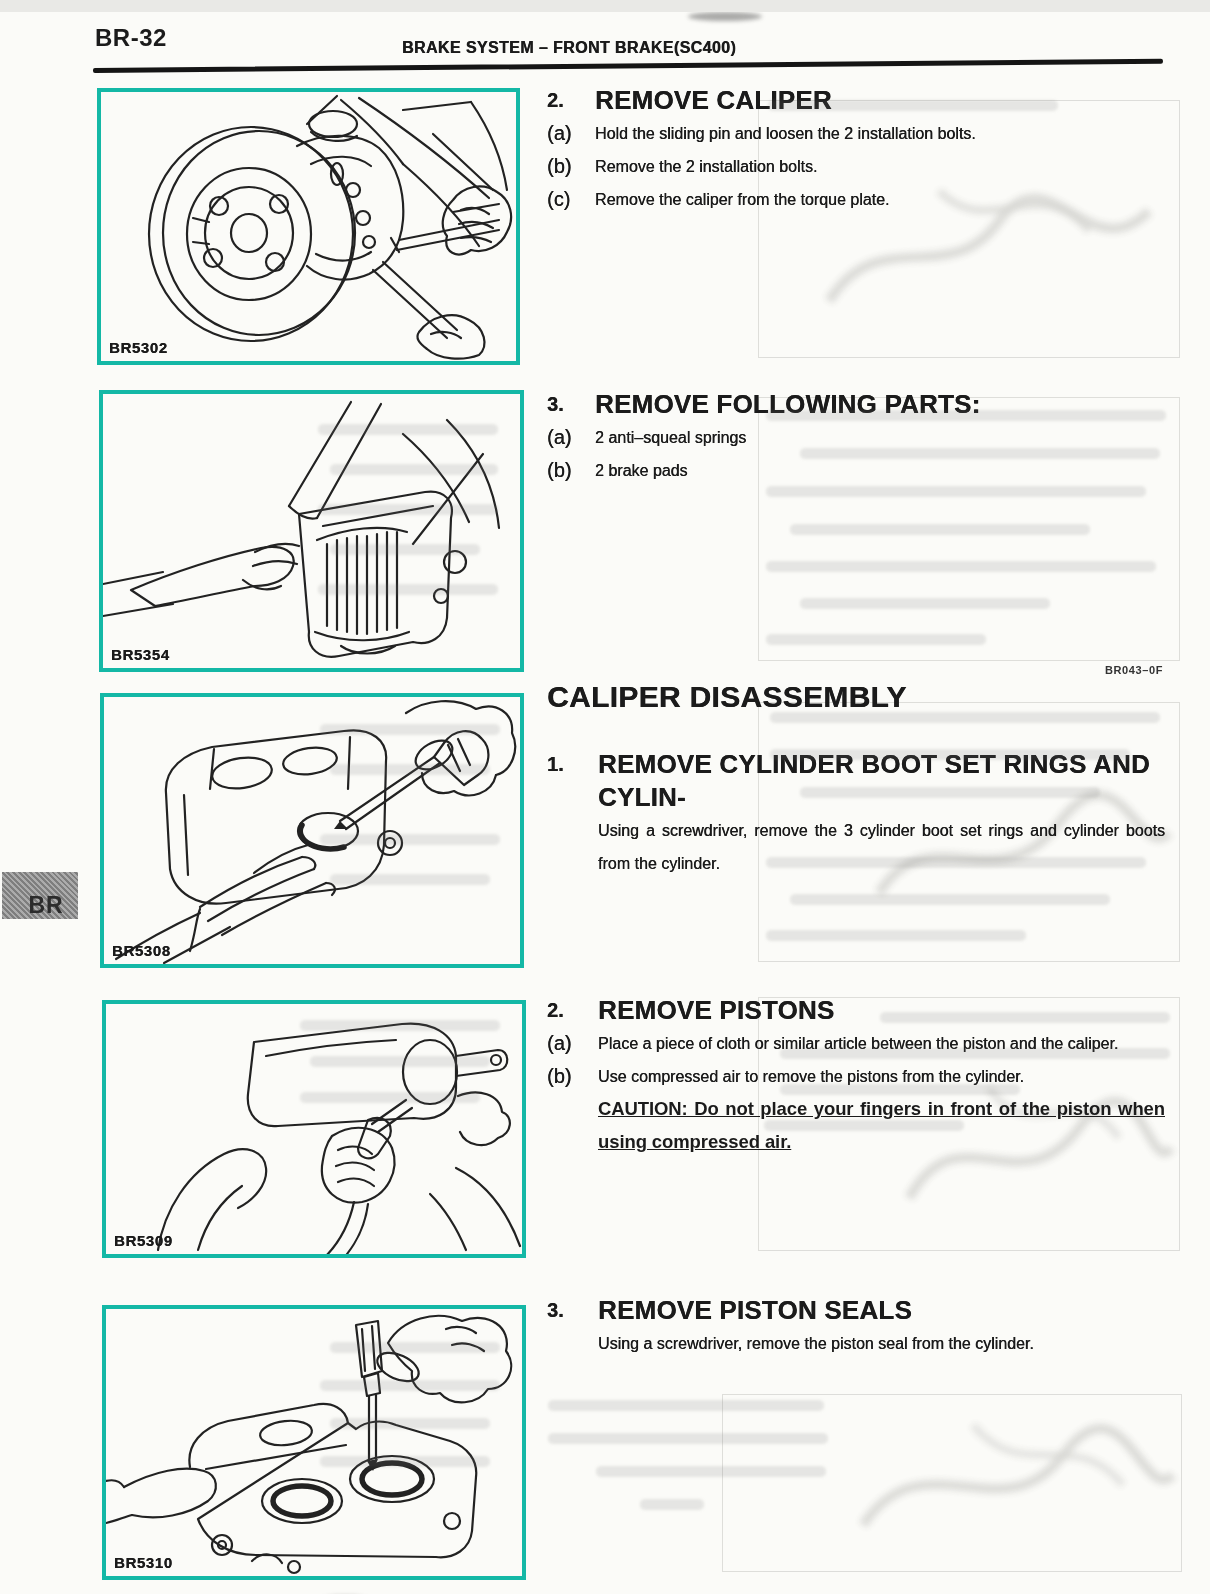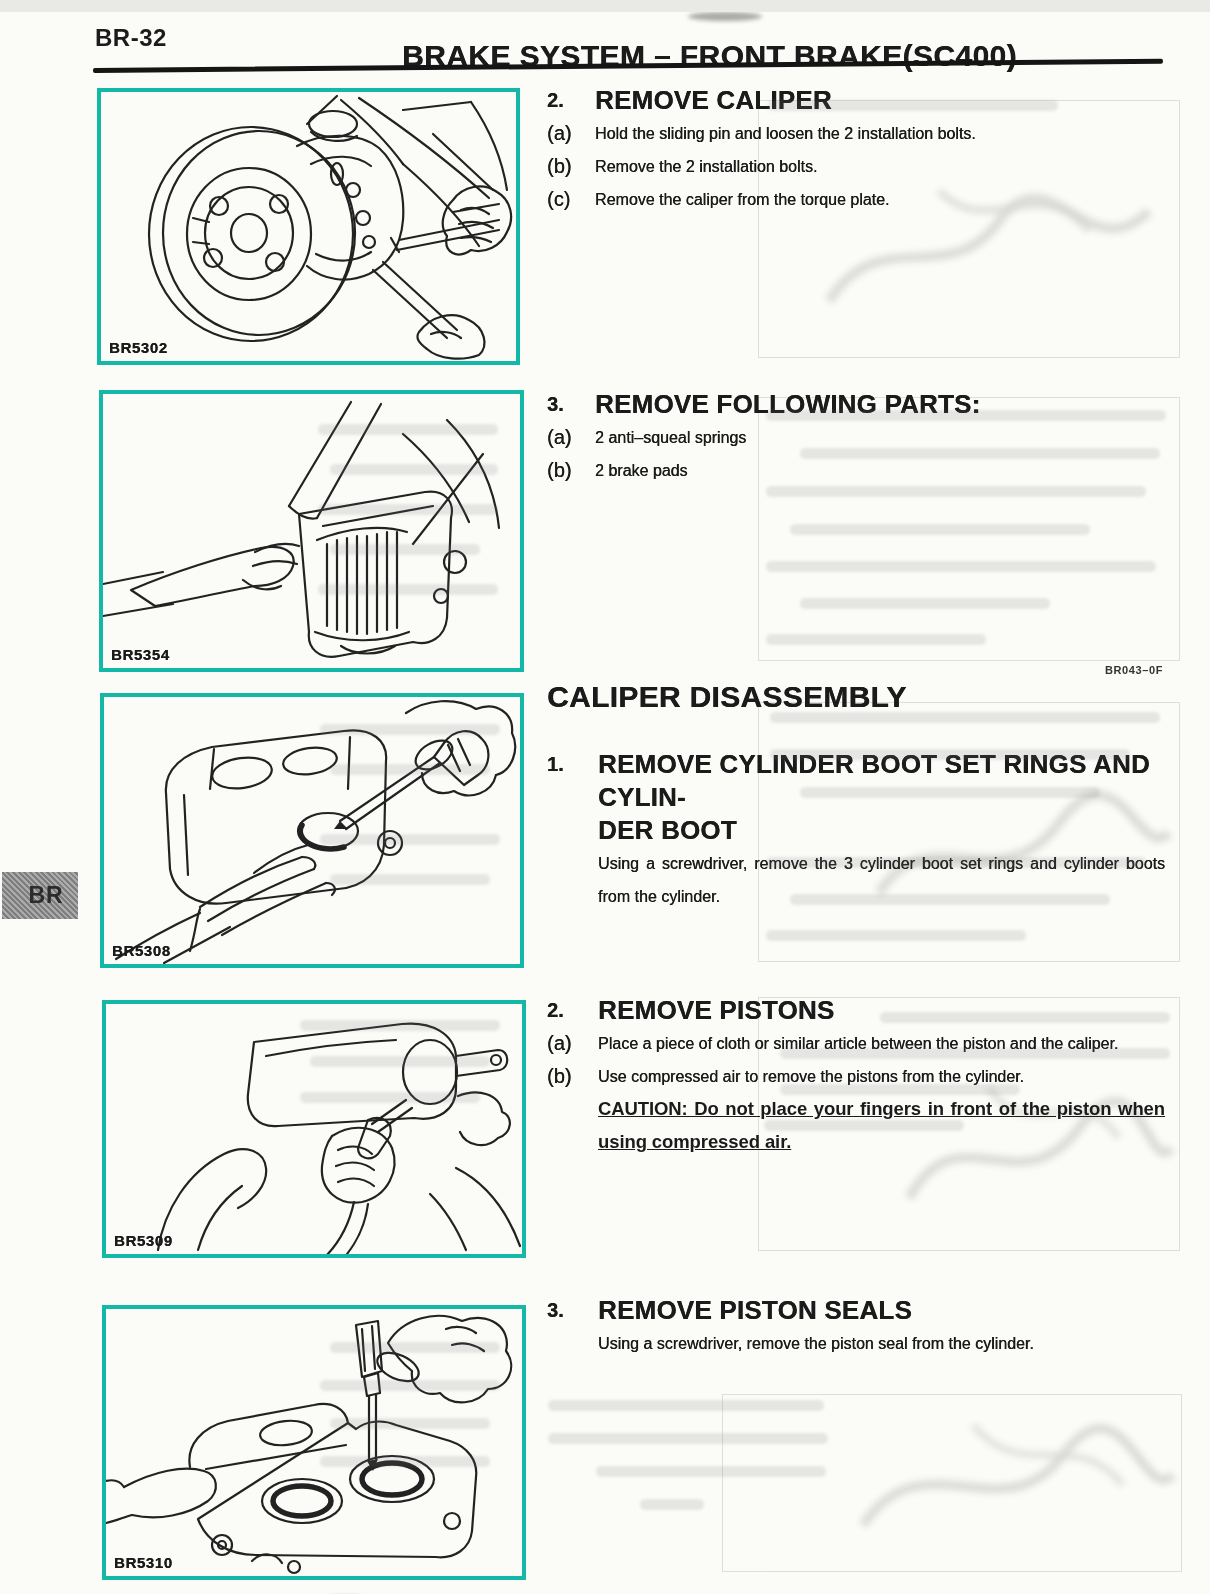--- a/index.html
+++ b/index.html
@@ -3,21 +3,21 @@
 <meta charset="utf-8">
 <style>
   html,body{margin:0;padding:0;background:#e9e9e6;}
   .page{
     position:relative;width:1210px;height:1594px;margin:12px auto;
     background:#fbfbf8;color:#1b1b1b;overflow:hidden;
     font-family:"Liberation Sans", sans-serif;
   }
   
   .page-num{position:absolute;left:95px;top:12px;font-size:24px;font-weight:bold;letter-spacing:.5px;}
-  .header-title{position:absolute;left:402px;top:27px;font-size:30px;font-weight:bold;letter-spacing:.4px;
+  .header-title{position:absolute;left:402px;top:27px;font-size:16px;font-weight:bold;letter-spacing:.4px;
     text-shadow:.4px 0 currentColor;}
   .header-rule{position:absolute;left:93px;top:56px;width:1070px;height:5px;background:#151515;
     transform:rotate(-.5deg);transform-origin:left center;border-radius:2px;}
   
   .figure-box{position:absolute;border:4px solid #14b8a6;background:transparent;}
   .figure-box svg{position:absolute;left:0;top:0;width:100%;height:100%;}
   .figure-label{position:absolute;left:8px;bottom:5px;font-size:15px;font-weight:bold;letter-spacing:.6px;
     text-shadow:.3px 0 currentColor;}
   
   .proc{position:absolute;left:547px;width:618px;}
@@ -29,21 +29,21 @@
   .body-text{font-size:16px;line-height:33px;text-align:justify;text-shadow:.35px 0 currentColor;}
   .caution{font-size:18.5px;font-weight:bold;line-height:32.8px;text-align:justify;letter-spacing:-.1px;text-decoration:underline;}
   .code{position:absolute;left:547px;top:652px;width:616px;text-align:right;font-size:11px;font-weight:bold;
     letter-spacing:.6px;color:#333;}
   .big-heading{position:absolute;left:547px;top:668px;font-size:30px;font-weight:bold;letter-spacing:.3px;
     text-shadow:.4px 0 currentColor;}
   
   .side-tab{position:absolute;left:2px;top:860px;width:76px;height:47px;
     background:#9c9c9c;
     background-image:repeating-linear-gradient(45deg,rgba(70,70,70,.35) 0 2px,rgba(200,200,200,.35) 2px 4px);
-    display:flex;align-items:center;justify-content:center;padding-left:12px;box-sizing:border-box;}
+    display:flex;align-items:flex-end;justify-content:center;padding-left:12px;box-sizing:border-box;}
   .side-tab span{font-size:23px;font-weight:bold;color:#2c2c2c;letter-spacing:1px;}
   
   .ghost-box{position:absolute;border:1.5px solid rgba(150,150,145,.32);opacity:.9;}
   .ghost-box svg{position:absolute;left:0;top:0;width:100%;height:100%;filter:blur(3px);opacity:.35;}
   .gline{position:absolute;height:11px;background:rgba(120,120,118,.16);filter:blur(1.5px);border-radius:5px;}
   .smudge{position:absolute;background:rgba(70,70,70,.45);filter:blur(2px);border-radius:50%;}
   
   .art path,.art ellipse,.art circle,.art line{fill:none;stroke:#222;stroke-width:2.2;
     stroke-linecap:round;stroke-linejoin:round;}
   .art .fill{fill:#222;stroke:none;}
@@ -295,24 +295,20 @@
 
   <div class="code">BR043–0F</div>
   <div class="big-heading">CALIPER DISASSEMBLY</div>
 
   <div class="proc" style="top:736px;">
     <div class="row d">
       <span class="num">1.</span>
       <span class="sec-title">REMOVE CYLINDER BOOT SET RINGS AND CYLIN-</span>
     </div>
     <div class="row d">
-      <span class="num"></span>
-      <span class="sec-title">DER BOOT</span>
-    </div>
-    <div class="row d">
       <span class="marker"></span>
       <span class="body-text">Using a screwdriver, remove the 3 cylinder boot set rings and cylinder boots from the cylinder.</span>
     </div>
   </div>
 
   <div class="proc" style="top:982px;">
     <div class="row d">
       <span class="num">2.</span>
       <span class="sec-title">REMOVE PISTONS</span>
     </div>

